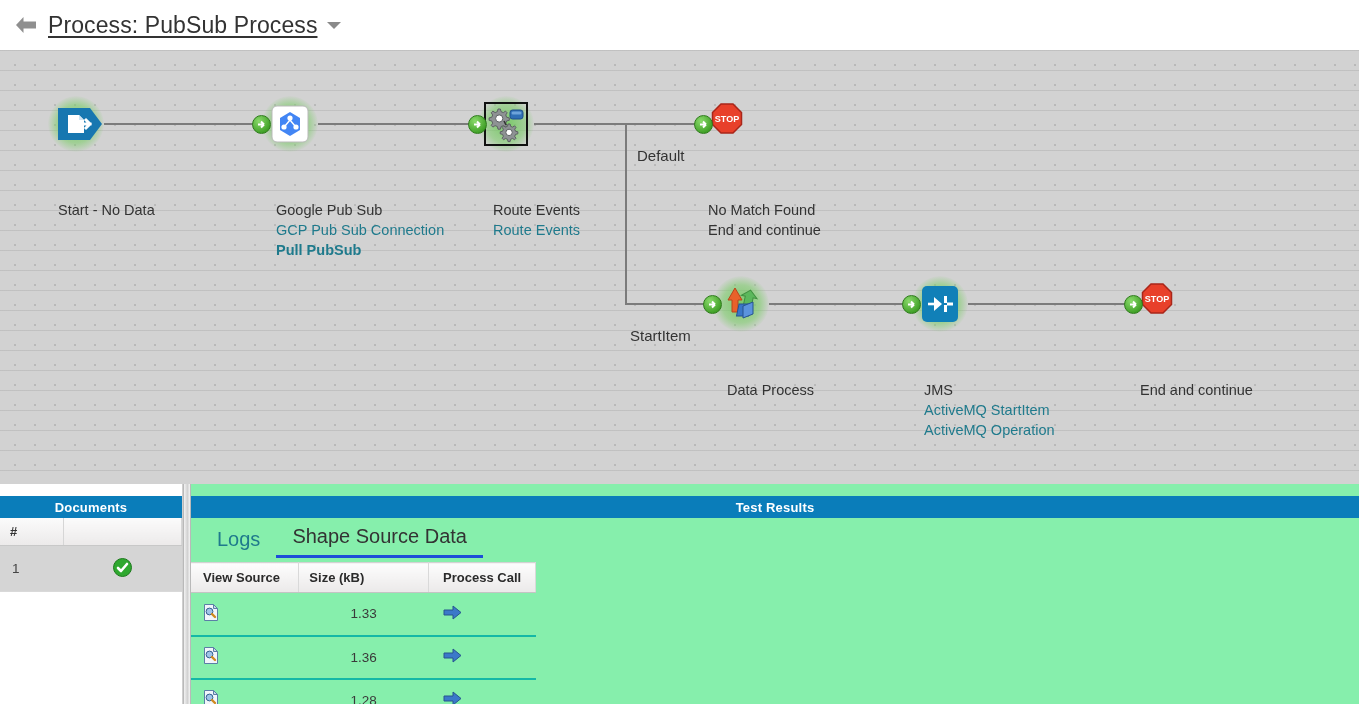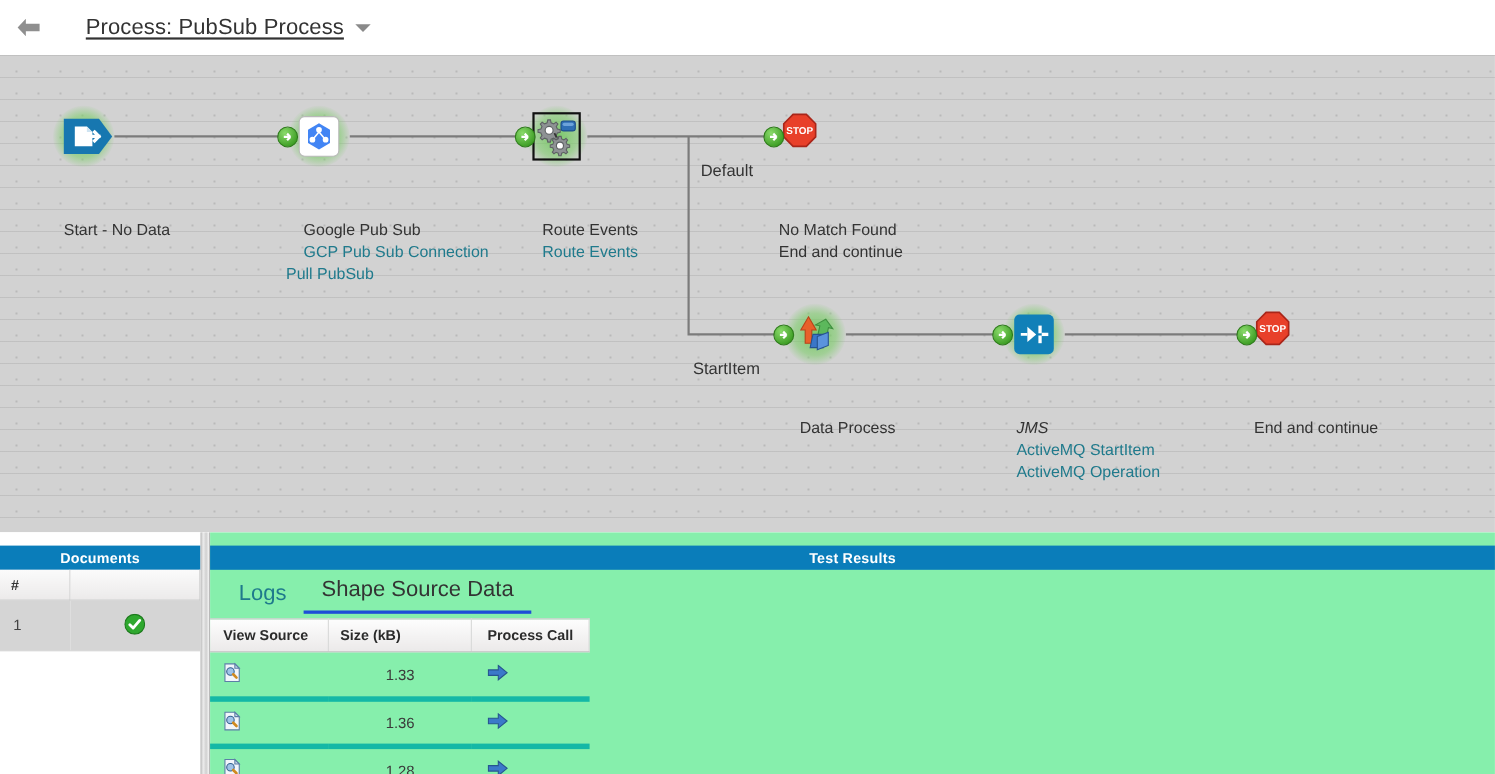--- a/index.html
+++ b/index.html
@@ -19,27 +19,26 @@
     display: flex; align-items: center;
     padding-left: 14px;
   }
   #back-arrow {
     width: 26px; height: 22px;
     margin-right: 8px;
     flex: 0 0 auto;
     display: block;
   }
   #process-title {
-    font-size: 20px;
+    font-size: 23px;
     color: #333333;
     text-decoration: underline;
     text-underline-offset: 3px;
     letter-spacing: .1px;
     white-space: nowrap;
-    margin-left: 30px;
   }
   #title-caret {
     margin-left: 10px;
     width: 0; height: 0;
     border-left: 7px solid transparent;
     border-right: 7px solid transparent;
     border-top: 7px solid #8a8a8a;
     display: inline-block;
   }
 
@@ -152,21 +151,21 @@
   #results-table { width: 345px; border-collapse: collapse; margin-top:4px; }
   #results-table th {
     background: linear-gradient(#fdfdfd, #ebe9e9);
     border-top: 1px solid #d3d3d3;
     border-bottom: 1px solid #c4c4c4;
     border-right: 1px solid #d9d9d9;
     font-size: 13px; font-weight:bold; color:#2b2b2b;
     padding: 7px 10px; text-align:left; height:27px;
   }
   #results-table td {
-    border-bottom: 5px solid #14b8a6;
+    border-bottom: 2px solid #14b8a6;
     height: 43px; font-size: 13.5px; color:#3a3a3a;
     padding: 0 10px;
   }
   .c-view { width:108px; text-align:left; padding-left:12px !important; }
   .c-size { width:130px; text-align:center; }
   .c-call { width:107px; text-align:left; padding-left:14px !important; }
 </style>
 </head>
 <body>
 
@@ -217,21 +216,21 @@
         <polygon points="28,16 38,22 38,34 28,40 18,34 18,22" fill="#4285f4"></polygon>
         <circle cx="28" cy="22" r="2.6" fill="#ffffff"></circle>
         <circle cx="22" cy="31" r="2.6" fill="#ffffff"></circle>
         <circle cx="34" cy="31" r="2.6" fill="#ffffff"></circle>
         <path d="M28,24 L23,30 M28,24 L33,30" stroke="#ffffff" stroke-width="1.4"></path>
       </svg>
     </div>
   </div>
   <div class="label" style="left:276px; top:150px;">Google Pub Sub</div>
   <div class="label sublabel" style="left:276px; top:170px;">GCP Pub Sub Connection</div>
-  <div class="label sublabel" style="left:260px; top:190px;">Pull PubSub</div>
+  <div class="label sublabel" style="left:276px; top:190px;font-weight:bold;">Pull PubSub</div>
 
   <div class="node" style="left:478px; top:46px;">
     <div class="glow"></div>
     <div class="in-dot">
       <svg width="13" height="13" viewBox="0 0 13 13">
           <path d="M3,6.5 h6 M9,6.5 l-3,-3 M9,6.5 l-3,3" stroke="#ffffff" stroke-width="2" fill="none"></path>
         </svg>
     </div>
     <div class="shape-wrap">
       <svg width="56" height="56" viewBox="0 0 56 56">
@@ -300,21 +299,21 @@
       <svg width="56" height="56" viewBox="0 0 56 56">
         <rect x="10" y="10" width="36" height="36" rx="5" fill="#1180b8"></rect>
         <path d="M16,28 h6" stroke="#ffffff" stroke-width="2.6"></path>
         <polygon points="22,21 30,28 22,35" fill="#ffffff"></polygon>
         <rect x="32" y="20" width="3" height="7" fill="#ffffff"></rect>
         <rect x="32" y="29" width="3" height="7" fill="#ffffff"></rect>
         <rect x="35" y="26.5" width="6" height="3" fill="#ffffff"></rect>
       </svg>
     </div>
   </div>
-  <div class="label" style="left:924px; top:330px;font-style:italic;">JMS</div>
+  <div class="label" style="left:924px; top:330px;">JMS</div>
   <div class="label sublabel" style="left:924px; top:350px;">ActiveMQ StartItem</div>
   <div class="label sublabel" style="left:924px; top:370px;">ActiveMQ Operation</div>
 
   <div class="node" style="left:1124px; top:232px;">
     <div class="in-dot" style="left:0px; top:13px;">
       <svg width="13" height="13" viewBox="0 0 13 13">
           <path d="M3,6.5 h6 M9,6.5 l-3,-3 M9,6.5 l-3,3" stroke="#ffffff" stroke-width="2" fill="none"></path>
         </svg>
     </div>
     <svg width="56" height="56" viewBox="0 0 56 56" style="position:absolute;left:10px;top:-6px;">

